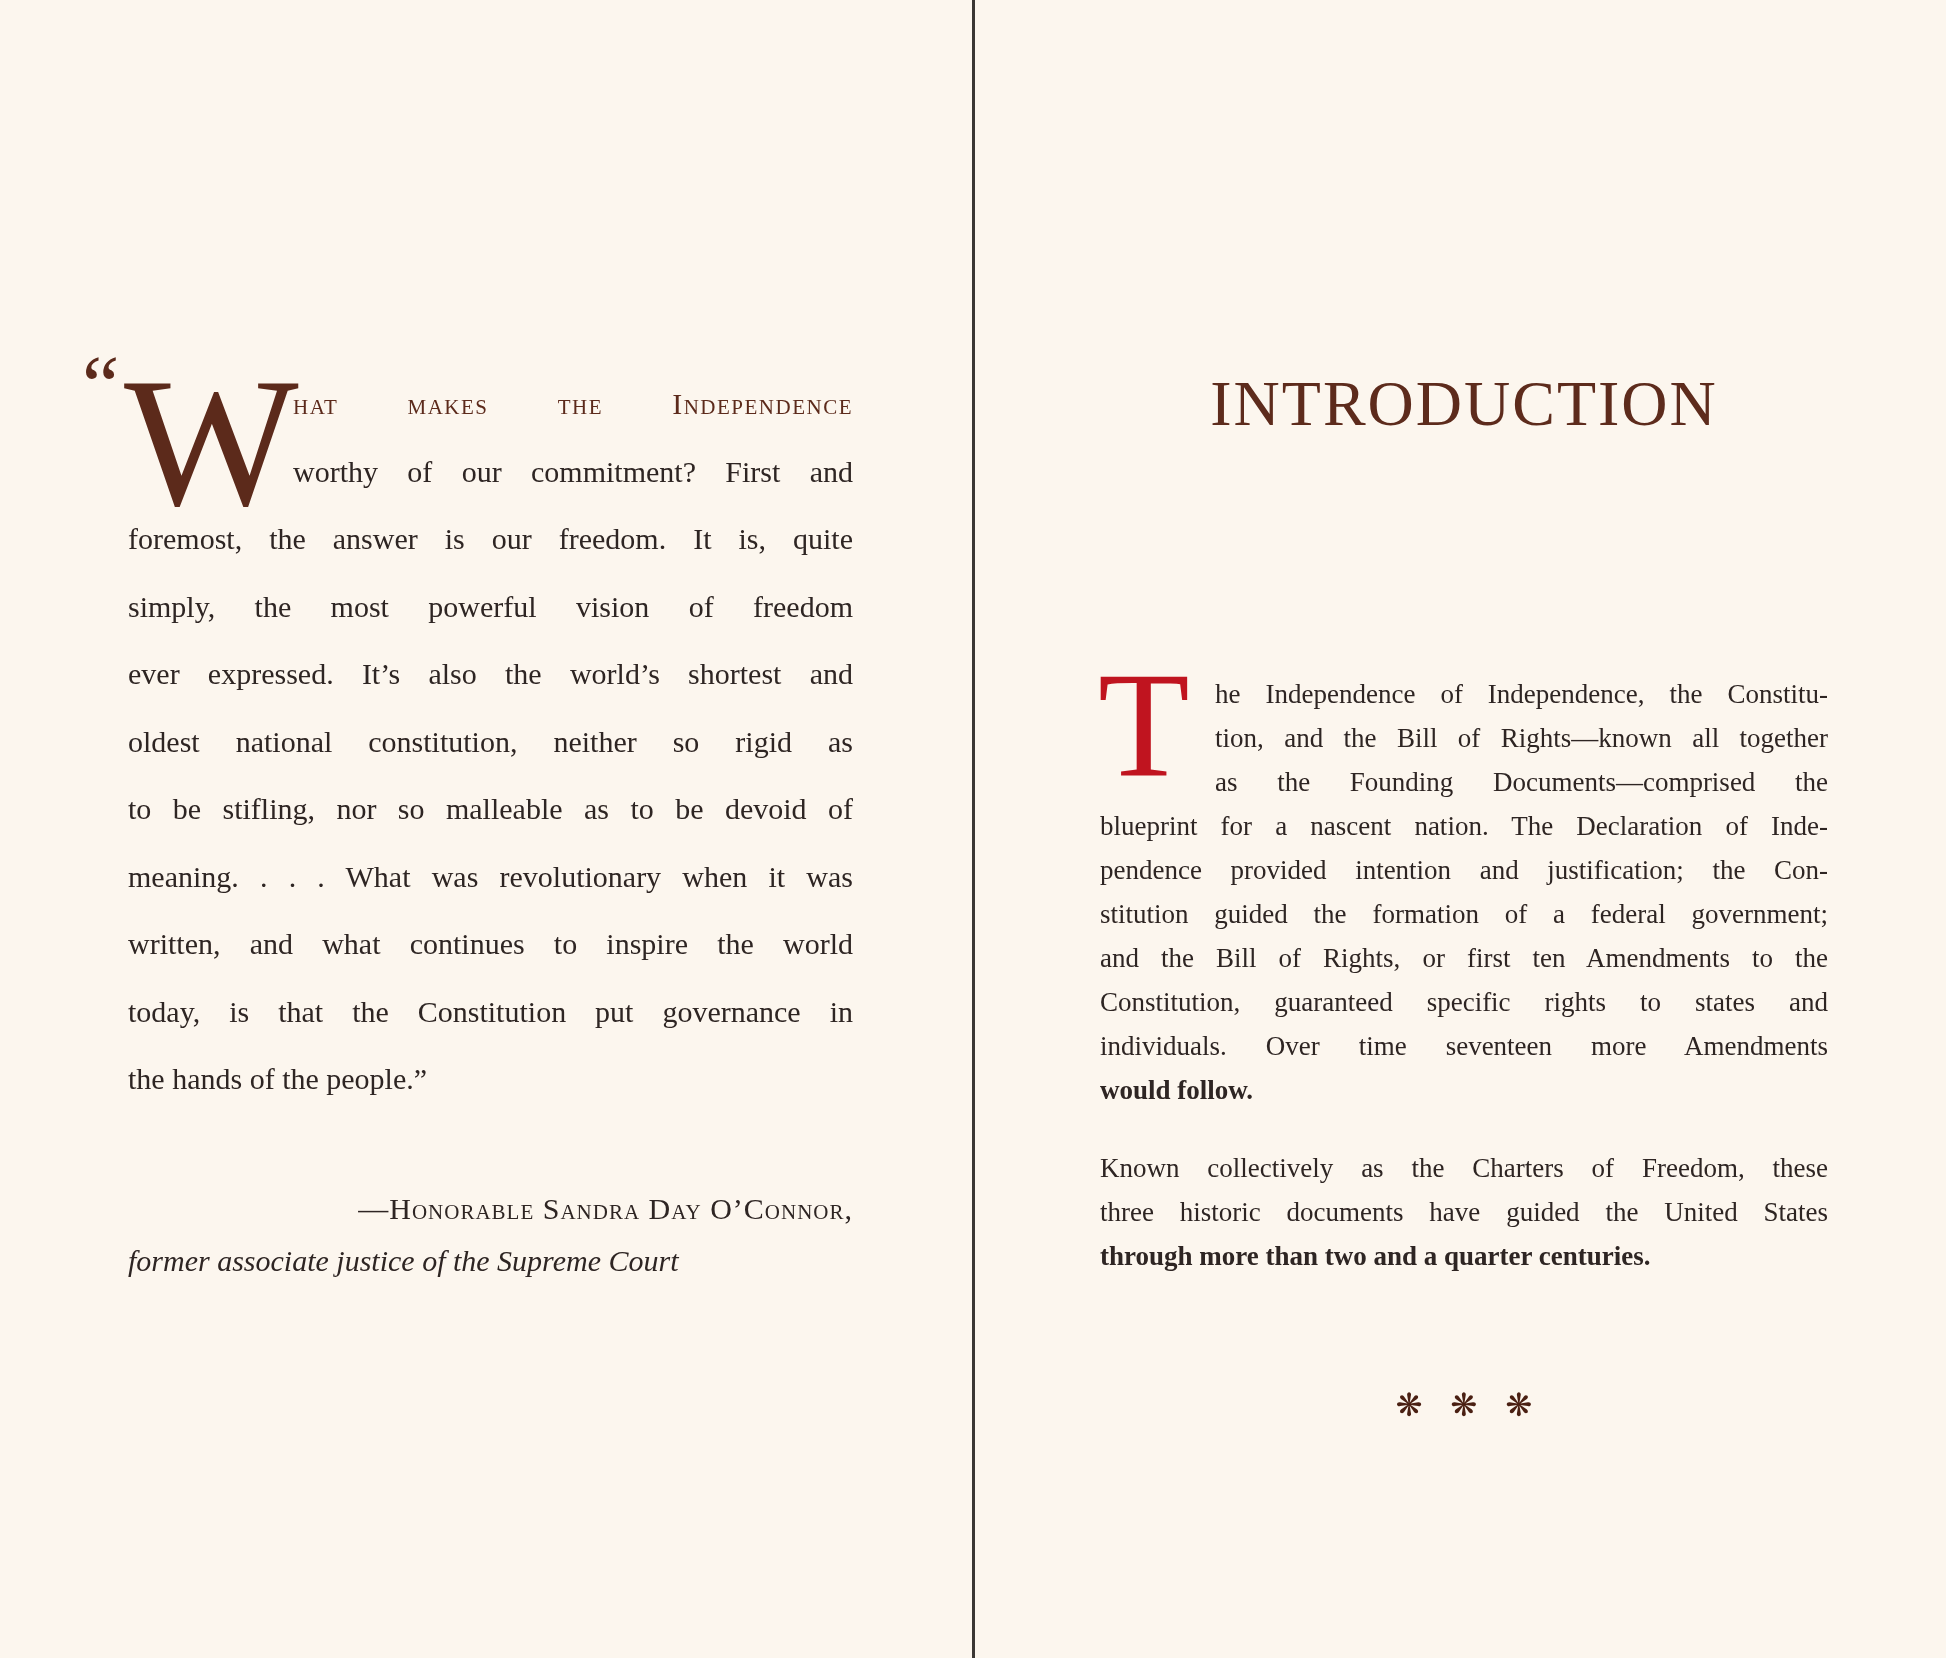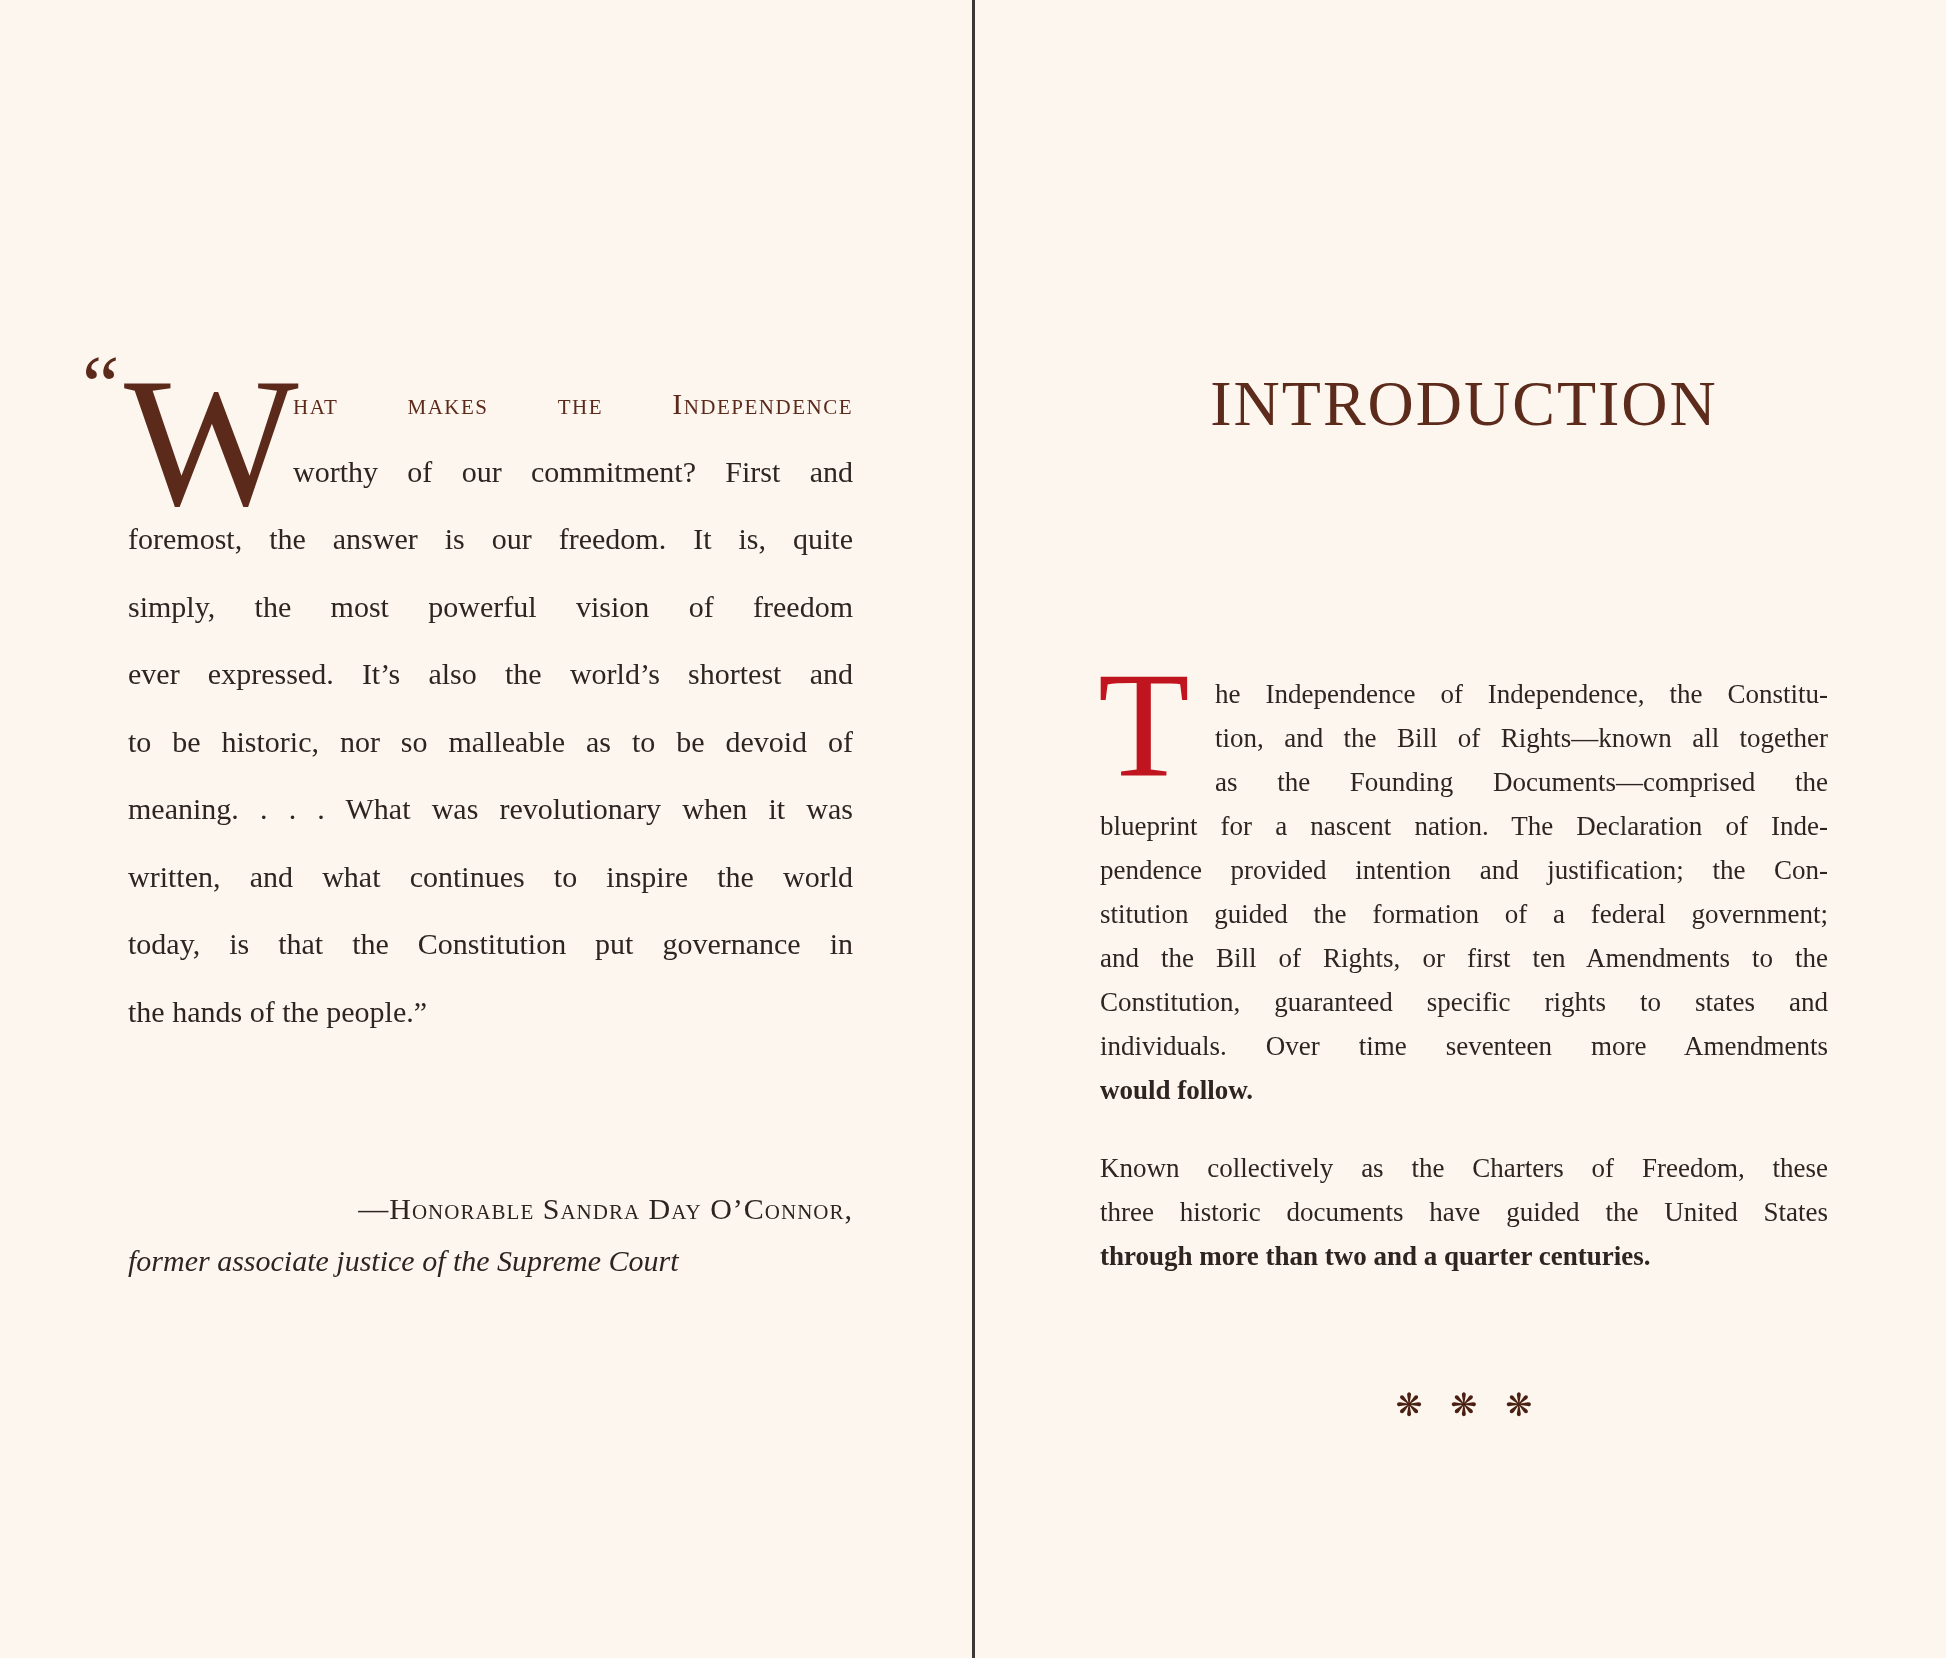--- a/index.html
+++ b/index.html
@@ -98,21 +98,22 @@
 
   <div>
     <div class="quote-block">
       <span class="open-quote">“</span>
       <span class="drop-cap-w">W</span>
       <div class="tline indent opener">hat makes the Independence</div>
         <div class="tline indent">worthy of our commitment? First and</div>
         <div class="tline">foremost, the answer is our freedom. It is, quite</div>
         <div class="tline">simply, the most powerful vision of freedom</div>
         <div class="tline">ever expressed. It’s also the world’s shortest and</div>
-        <div class="tline">to be historic, nor so malleable as to be devoid of</div>
+        <div class="tline">oldest national constitution, neither so rigid as</div>
+        <div class="tline">to be stifling, nor so malleable as to be devoid of</div>
         <div class="tline">meaning. . . . What was revolutionary when it was</div>
         <div class="tline">written, and what continues to inspire the world</div>
         <div class="tline">today, is that the Constitution put governance in</div>
         <div class="tline last-line">the hands of the people.”</div>
     </div>
     <div class="attr-name">—Honorable Sandra Day O’Connor,</div>
     <div class="attr-title">former associate justice of the Supreme Court</div>
   </div>
 
   <div>

